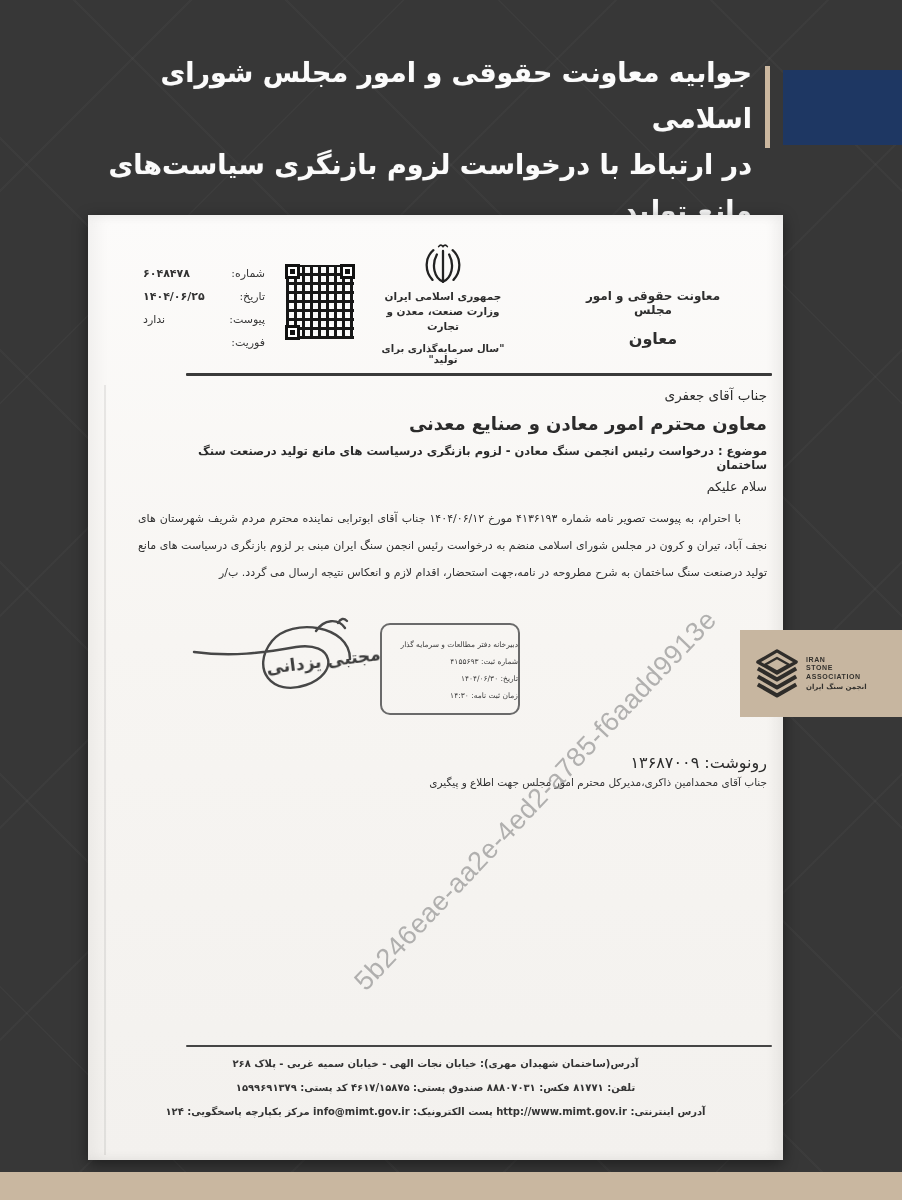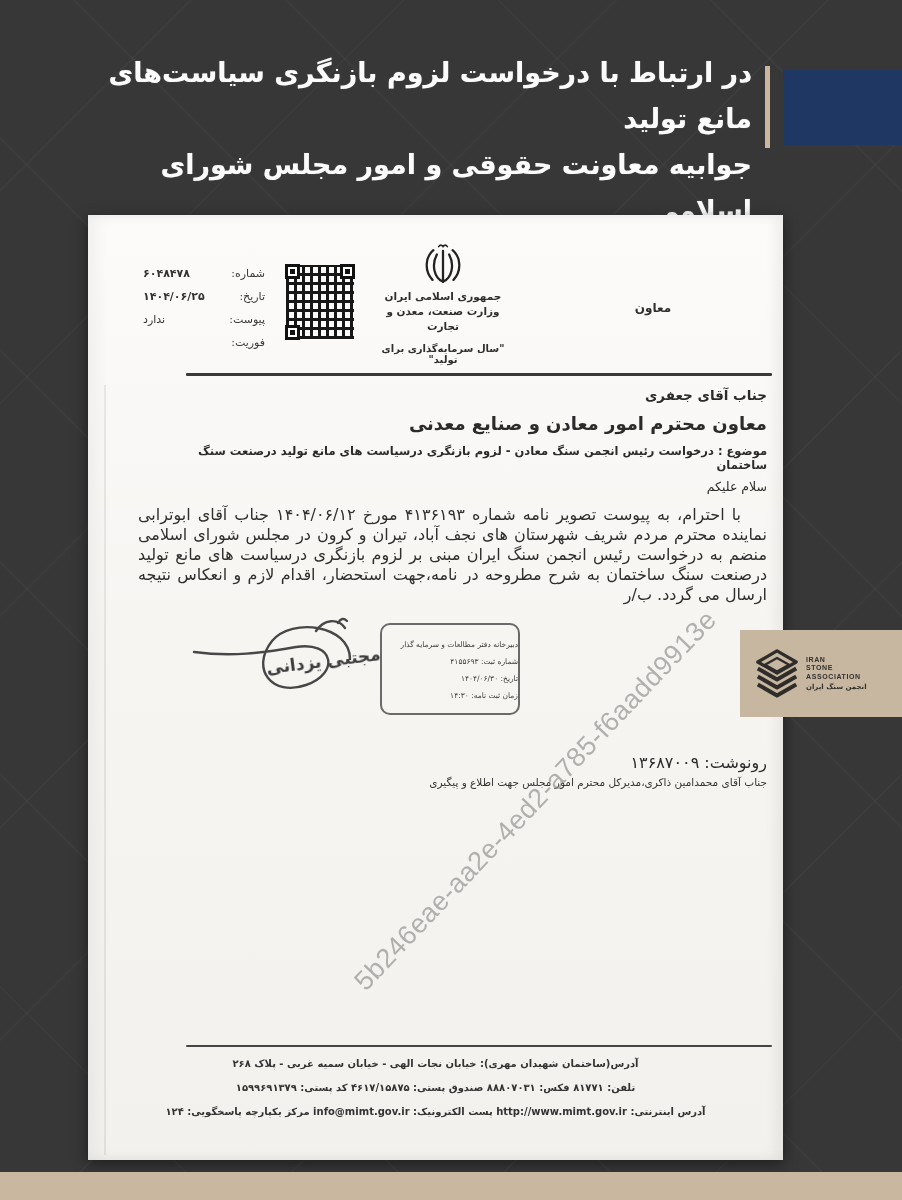--- a/index.html
+++ b/index.html
@@ -37,32 +37,32 @@
     filter:blur(.4px) contrast(1.05);}
   .finder{position:absolute;width:15px;height:15px;border:3px solid #161616;background:#fff;box-sizing:border-box;}
   .finder::after{content:"";position:absolute;left:2px;top:2px;width:5px;height:5px;background:#161616;}
   .f-tl{left:-1px;top:-1px}.f-tr{right:-1px;top:-1px}.f-bl{left:-1px;bottom:-1px}
   .emblem-block{position:absolute;left:288px;top:26px;width:134px;text-align:center;direction:rtl;}
   .calli{font-size:10.5px;font-weight:bold;color:#2e2e2e;line-height:15px;filter:blur(.25px);}
   .slogan{margin-top:9px;font-size:10px;font-weight:bold;color:#2e2e2e;filter:blur(.2px);}
   .dept{position:absolute;left:478px;top:74px;width:174px;text-align:center;direction:rtl;
     font-weight:bold;color:#2e2e2e;}
   .dept .l1{font-size:12px;}
-  .dept .l2{font-size:12px;margin-top:12px;}
+  .dept .l2{font-size:16px;margin-top:12px;}
   .rule{position:absolute;left:98px;width:586px;height:3px;background:#3a3a3a;border-radius:1px;}
   .rule1{top:158px;}
   .rule2{top:830px;height:2px;background:#454545;}
 
   
   .rtl{direction:rtl;text-align:right;}
-  .recipient1{position:absolute;right:16px;top:172px;font-size:13.5px;font-weight:bold;margin-left:32px;}
+  .recipient1{position:absolute;right:16px;top:172px;font-size:13.5px;font-weight:normal;margin-left:32px;}
   .recipient2{position:absolute;right:16px;top:198px;font-size:18px;font-weight:bold;}
   .subject{position:absolute;right:16px;left:60px;top:229px;font-size:11.5px;font-weight:bold;}
   .salutation{position:absolute;right:16px;top:264px;font-size:12.5px;}
-  .body-par{position:absolute;right:16px;left:50px;top:290px;font-size:16px;line-height:20px;
+  .body-par{position:absolute;right:16px;left:50px;top:290px;font-size:11px;line-height:27px;
     text-align:justify;direction:rtl;text-indent:26px;color:#2f2f2f;}
 
   
   .signature{position:absolute;left:100px;top:396px;width:240px;height:105px;}
   .sig-name{position:absolute;left:78px;top:40px;font-size:17px;font-weight:bold;color:#3d3d3d;
     transform:rotate(-7deg);direction:rtl;filter:blur(.2px);}
   .stamp{position:absolute;left:292px;top:408px;width:140px;height:92px;border:2px solid #6a6a6a;
     border-radius:10px;direction:rtl;color:#3c3c3c;padding-top:11px;box-sizing:border-box;
     font-size:7.5px;line-height:17px;filter:blur(.2px);}
 
@@ -91,22 +91,22 @@
 
   .beige-band{position:absolute;left:0;top:1172px;width:902px;height:28px;background:#c9b7a0;}
   svg{display:block;}
 </style>
 </head>
 <body>
 
 <div class="canvas">
 
   <div class="headline">
+    <div>جوابیه معاونت حقوقی و امور مجلس شورای اسلامی</div>
     <div>در ارتباط با درخواست لزوم بازنگری سیاست‌های مانع تولید</div>
-    <div>جوابیه معاونت حقوقی و امور مجلس شورای اسلامی</div>
   </div>
   <div class="accent-bar"></div>
   <div class="navy-box"></div>
 
   <div class="page">
     <div class="crease"></div>
 
     <div class="meta">
       <div class="meta-row">
         <span class="lbl">شماره:</span>
@@ -141,20 +141,21 @@
           <path d="M36 43 C45.5 33 44.5 17 35 9"></path>
           <path d="M19 5 q2.5 -3.5 5 0 q2.5 -3.5 5 0" stroke-width="1.8"></path>
         </g>
       </svg>
       <div class="calli">جمهوری اسلامی ایران</div>
       <div class="calli">وزارت صنعت، معدن و تجارت</div>
       <div class="slogan">"سال سرمایه‌گذاری برای تولید"</div>
     </div>
 
     <div class="dept">
+      <div class="l1">معاونت حقوقی و امور مجلس</div>
       <div class="l2">معاون</div>
     </div>
 
     <div class="rule rule1"></div>
 
     <div class="recipient1 rtl">جناب آقای جعفری</div>
     <div class="recipient2 rtl">معاون محترم امور معادن و صنایع معدنی</div>
     <div class="subject rtl">موضوع : درخواست رئیس انجمن سنگ معادن - لزوم بازنگری درسیاست های مانع تولید درصنعت سنگ ساختمان</div>
     <div class="salutation rtl">سلام علیکم</div>
 

